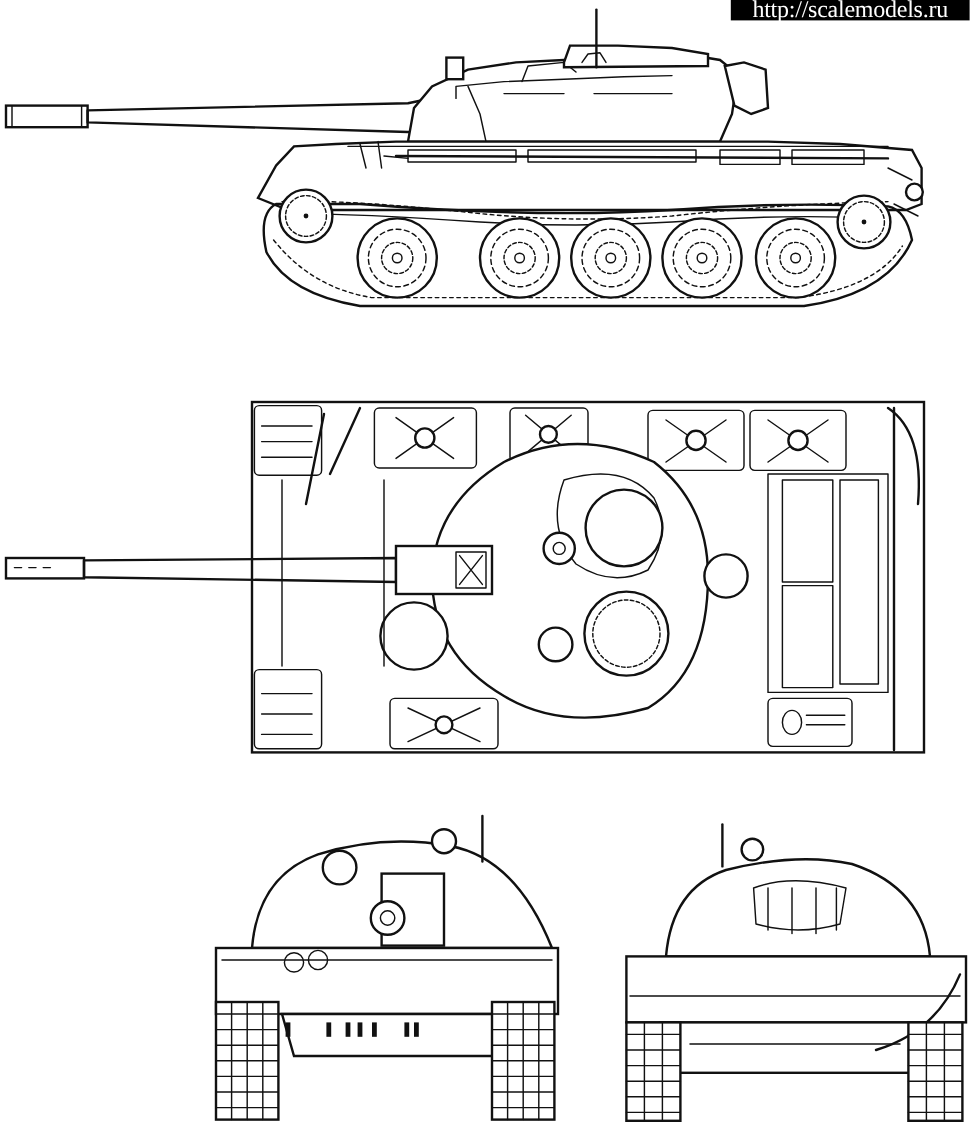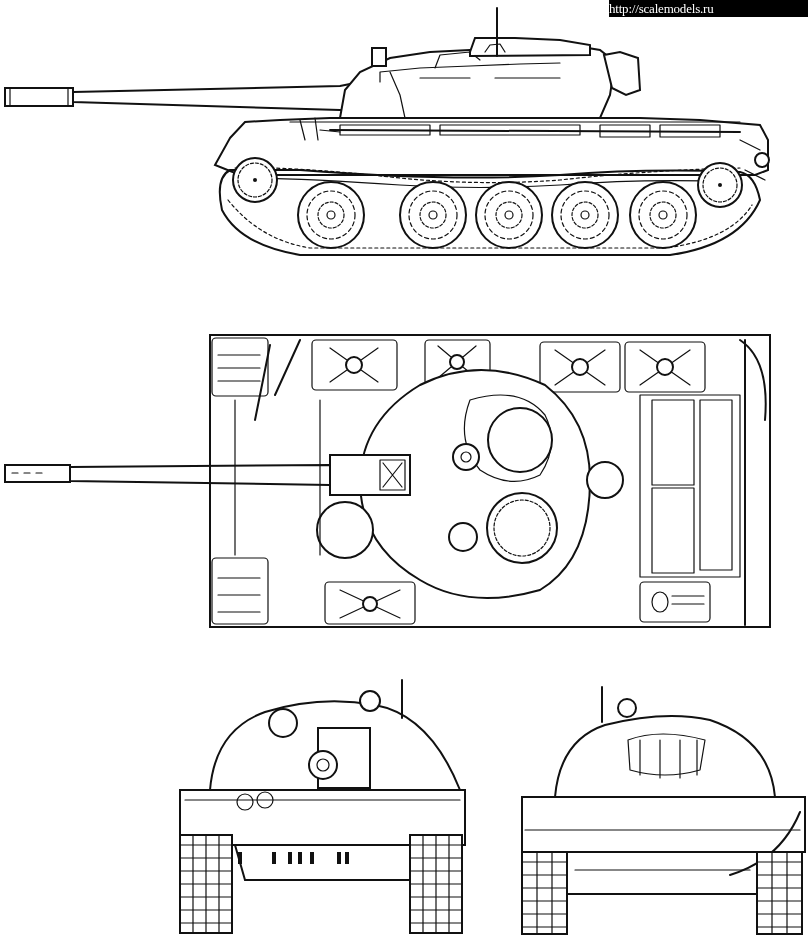--- a/index.html
+++ b/index.html
@@ -1,21 +1,21 @@
 <!DOCTYPE html>
 <html><head>
 <meta charset="utf-8">
 <style>
   html, body { margin: 0; padding: 0; background: #ffffff; }
   body { width: 808px; height: 938px; position: relative; overflow: hidden; font-family: "DejaVu Sans", sans-serif; }
   .watermark {
     position: absolute; top: 0; right: 0; width: 199px; height: 17px;
     background: #000000; color: #ffffff;
-    font-family: "Liberation Serif", "DejaVu Serif", serif; font-size: 13px; line-height: 17px;
-    letter-spacing: -0.2px;
+    font-family: "Liberation Serif", "DejaVu Serif", serif; font-size: 20px; line-height: 17px;
+    text-align: center; letter-spacing: -0.2px;
   }
   svg { position: absolute; left: 0; top: 0; }
   .ln { fill: none; stroke: #111; stroke-width: 2; stroke-linejoin: round; stroke-linecap: round; }
   .lt { fill: none; stroke: #111; stroke-width: 1.2; stroke-linejoin: round; stroke-linecap: round; }
   .lf { fill: #fff; stroke: #111; stroke-width: 2; }
   .dk { fill: #111; stroke: none; }
 </style>
 </head>
 <body>
 

